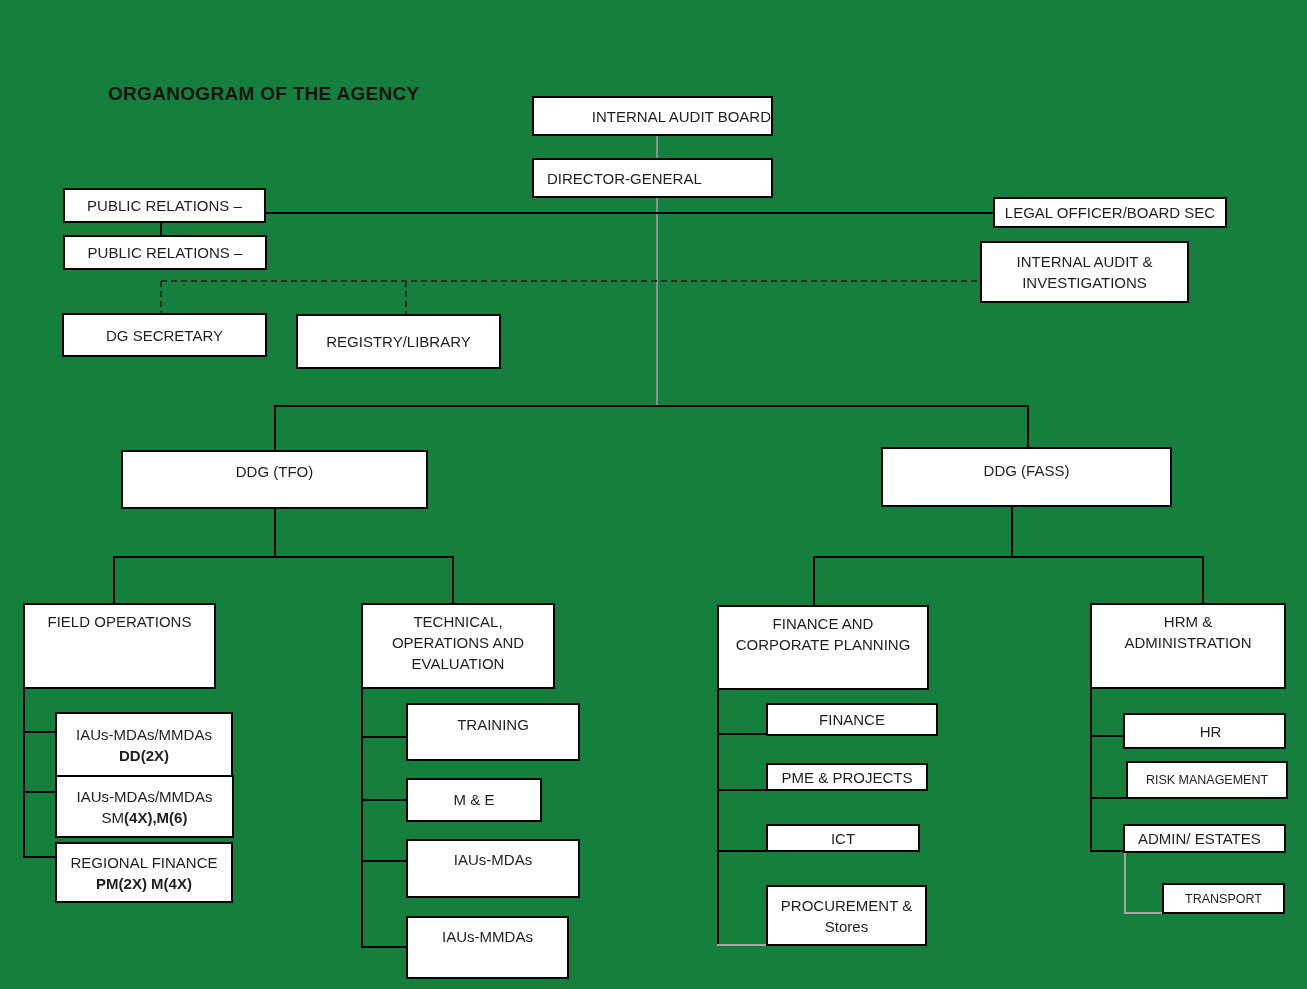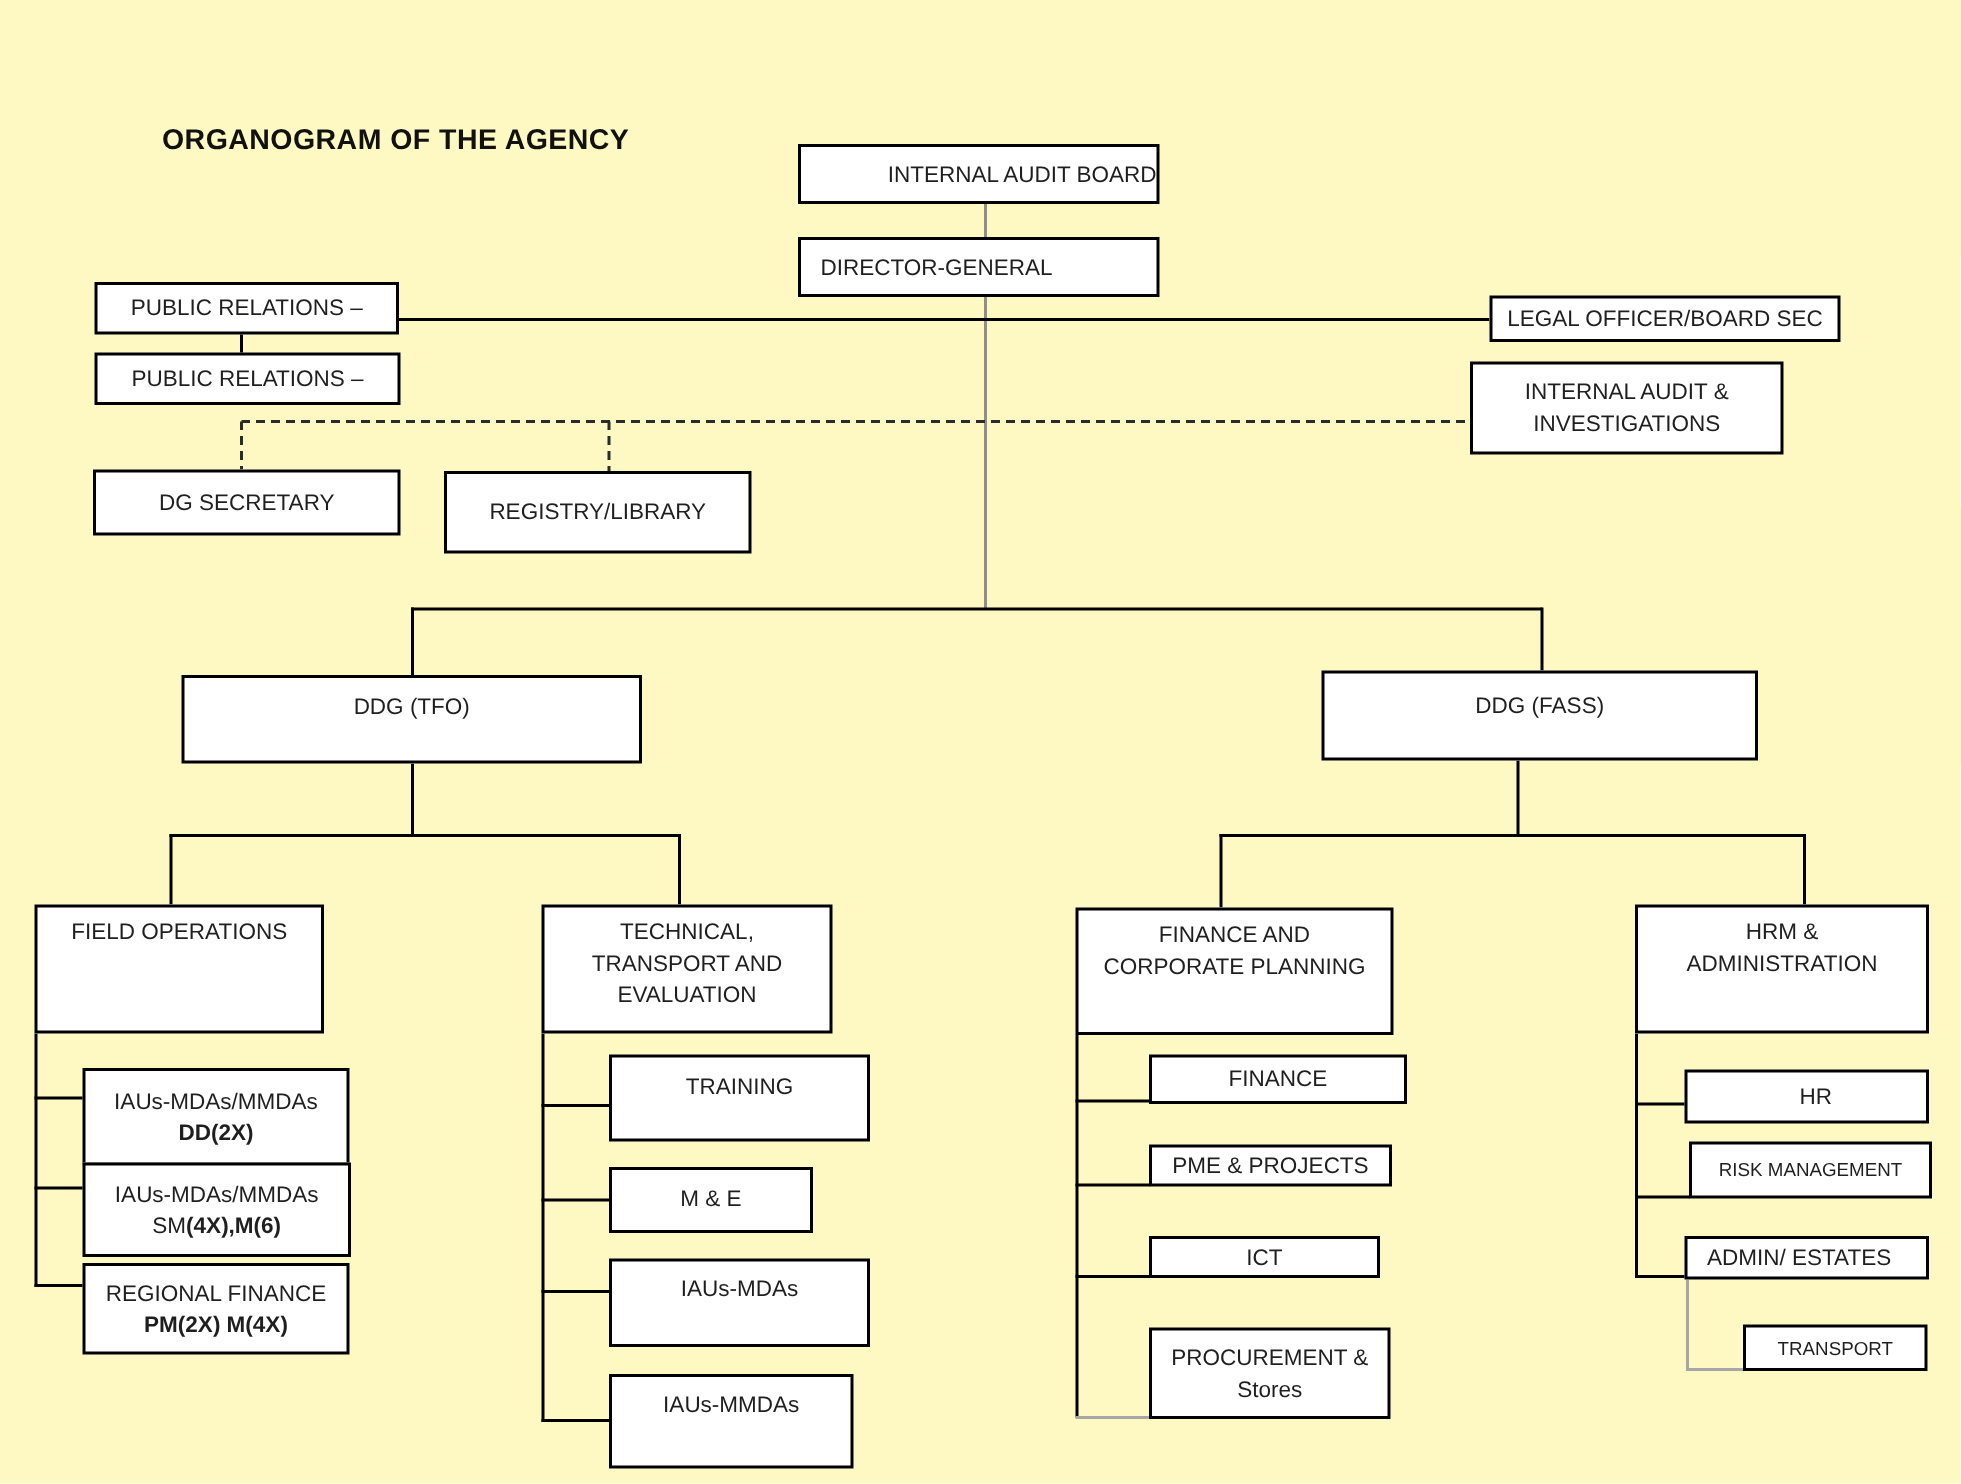--- a/index.html
+++ b/index.html
@@ -1,19 +1,19 @@
 <!DOCTYPE html>
 <html><head>
 <meta charset="utf-8">
 <style>
   html,body{margin:0;padding:0;background:#ffffff;}
   #canvas{
     position:relative;
     width:1307px;height:989px;
-    background:#fef9c3;
+    background:#15803d;
     font-family:"Liberation Sans", sans-serif;
     color:#1f1f1f;
     overflow:hidden;
   }
   .title{
     position:absolute;
     font-size:19px;
     font-weight:bold;
     letter-spacing:.3px;
     color:#111;
@@ -144,21 +144,21 @@
   <div class="box top" style="left:881px;top:447px;width:291px;height:60px;padding-top:11px;">
     <span>DDG (FASS)</span>
   </div>
 
   <div class="box top" style="left:23px;top:603px;width:193px;height:86px;">
     <span>FIELD OPERATIONS</span>
   </div>
 
   <div class="box top" style="left:361px;top:603px;width:194px;height:86px;">
     <span>TECHNICAL,</span>
-    <span>TRANSPORT AND</span>
+    <span>OPERATIONS AND</span>
     <span>EVALUATION</span>
   </div>
 
   <div class="box top" style="left:717px;top:605px;width:212px;height:85px;">
     <span>FINANCE AND</span>
     <span>CORPORATE PLANNING</span>
   </div>
 
   <div class="box top" style="left:1090px;top:603px;width:196px;height:86px;">
     <span>HRM &amp;</span>

